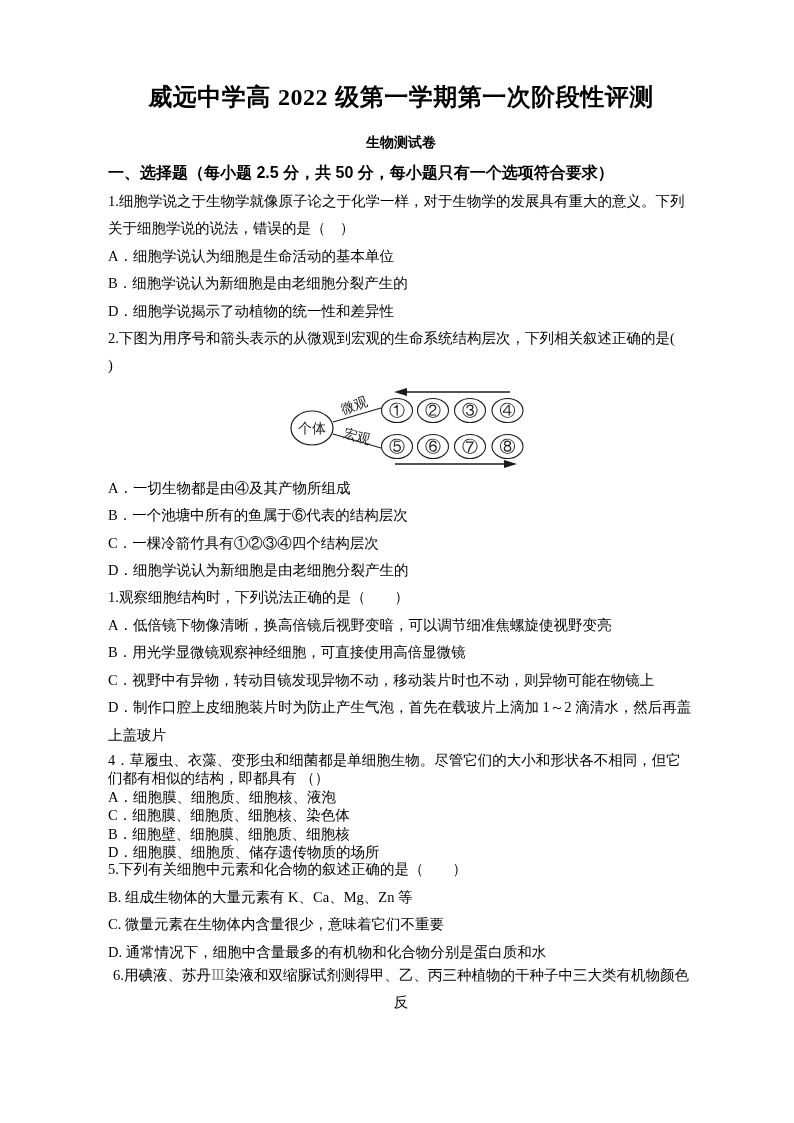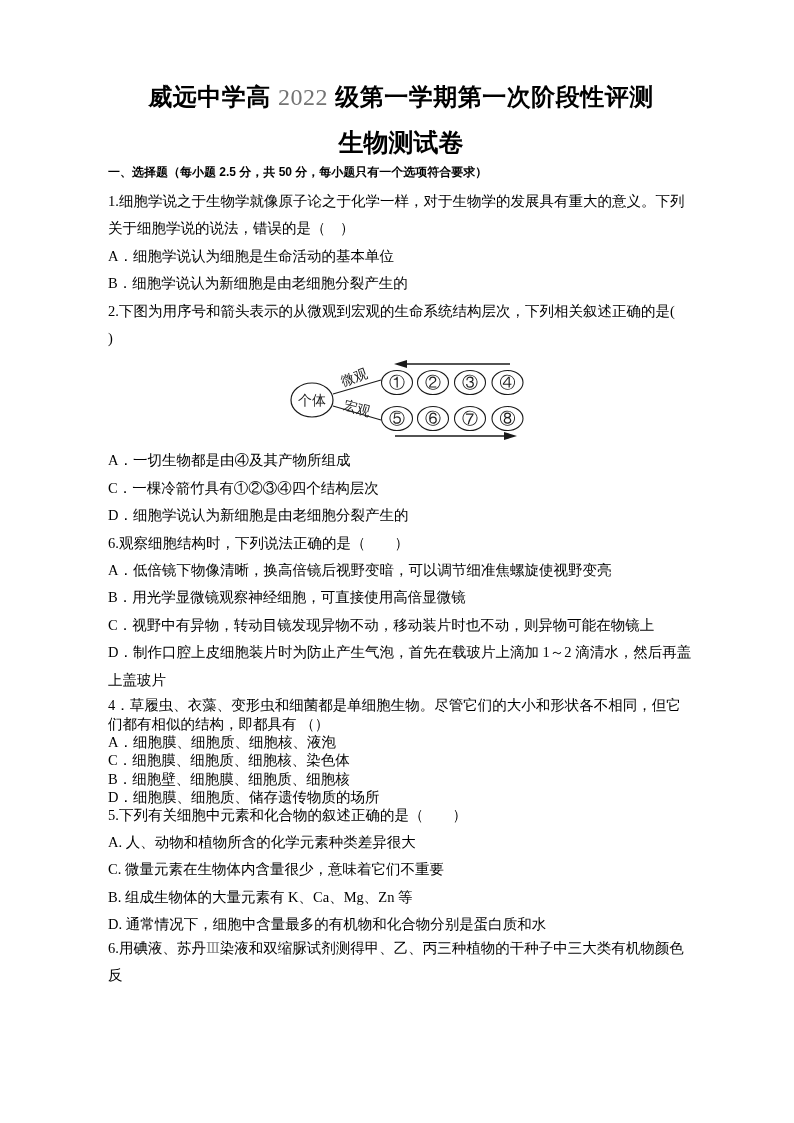--- a/index.html
+++ b/index.html
@@ -18,63 +18,64 @@
     text-align:center;
     font-family:"Liberation Sans","DejaVu Sans",sans-serif;
     font-weight:bold;
     font-size:24px;
     line-height:30px;
     letter-spacing:.5px;
     white-space:nowrap;
   }
   .title-year{
     font-family:"Liberation Serif","DejaVu Serif",serif;
-    font-weight:400;
-    color:#737373;
+    font-weight:700;
+    color:#000000;
   }
   .doc-subtitle{
     margin:18px 0 0 0;
     text-align:center;
     font-family:"Liberation Sans","DejaVu Sans",sans-serif;
     font-weight:bold;
-    font-size:25px;
+    font-size:14px;
     line-height:24px;
   }
   .section-heading{
     margin-top:8px;
     font-family:"Liberation Sans","DejaVu Sans",sans-serif;
     font-weight:bold;
-    font-size:12px;
+    font-size:16px;
     line-height:21px;
   }
   .q{ font-size:14.5px; line-height:27.4px; word-break:break-all; overflow-wrap:break-word; }
   .q p{ margin:0; padding:0; }
   .q1{ margin-top:5px; }
   .q4{ line-height:18.4px; margin-top:2px; }
   .q5{ margin-top:-5px; }
-  .q6{ margin-top:-4px; }
+  .q6{ margin-top:-4px;text-align:center; }
   .gray-numeral{ color:#8a8a8a; }
   .diagram-wrap{ height:86px; margin:6px 0 3px 0; }
   svg text{ font-family:"Liberation Serif","DejaVu Serif",serif; fill:#1a1a1a; }
 </style>
 </head>
 <body>
 
 <div class="page">
 
   <h1 class="doc-title"><span>威远中学高 </span><span class="title-year">2022</span><span> 级第一学期第一次阶段性评测</span></h1>
 
   <h2 class="doc-subtitle">生物测试卷</h2>
 
   <div class="section-heading">一、选择题（每小题 2.5 分，共 50 分，每小题只有一个选项符合要求）</div>
 
   <div class="q q1">
     <p>1.细胞学说之于生物学就像原子论之于化学一样，对于生物学的发展具有重大的意义。下列关于细胞学说的说法，错误的是（　）</p>
     <p>A．细胞学说认为细胞是生命活动的基本单位</p>
     <p>B．细胞学说认为新细胞是由老细胞分裂产生的</p>
+    <p>D．细胞学说揭示了动植物的统一性和差异性</p>
   </div>
 
   <div class="q">
     <p>2.下图为用序号和箭头表示的从微观到宏观的生命系统结构层次，下列相关叙述正确的是(　　)</p>
 
     <div class="diagram-wrap">
       <svg width="585" height="86" viewBox="0 0 585 86">
 
         <g>
           <line x1="298" y1="6" x2="402" y2="6" stroke="#1a1a1a" stroke-width="1.4"></line>
@@ -109,45 +110,45 @@
         <ellipse cx="362" cy="60.5" rx="15.5" ry="12" fill="none" stroke="#1a1a1a" stroke-width="1.1"></ellipse>
         <ellipse cx="399.5" cy="60.5" rx="15.5" ry="12" fill="none" stroke="#1a1a1a" stroke-width="1.1"></ellipse>
         <text x="289" y="66" text-anchor="middle" font-size="16">⑤</text>
         <text x="325" y="66" text-anchor="middle" font-size="16">⑥</text>
         <text x="362" y="66" text-anchor="middle" font-size="16">⑦</text>
         <text x="399.5" y="66" text-anchor="middle" font-size="16">⑧</text>
       </svg>
     </div>
 
     <p>A．一切生物都是由④及其产物所组成</p>
+    <p>B．一个池塘中所有的鱼属于⑥代表的结构层次</p>
     <p>C．一棵冷箭竹具有①②③④四个结构层次</p>
     <p>D．细胞学说认为新细胞是由老细胞分裂产生的</p>
   </div>
 
   <div class="q">
-    <p>6.观察细胞结构时，下列说法正确的是（　　）</p>
+    <p>1.观察细胞结构时，下列说法正确的是（　　）</p>
     <p>A．低倍镜下物像清晰，换高倍镜后视野变暗，可以调节细准焦螺旋使视野变亮</p>
     <p>B．用光学显微镜观察神经细胞，可直接使用高倍显微镜</p>
     <p>C．视野中有异物，转动目镜发现异物不动，移动装片时也不动，则异物可能在物镜上</p>
     <p>D．制作口腔上皮细胞装片时为防止产生气泡，首先在载玻片上滴加 1～2 滴清水，然后再盖上盖玻片</p>
   </div>
 
   <div class="q q4">
     <p>4．草履虫、衣藻、变形虫和细菌都是单细胞生物。尽管它们的大小和形状各不相同，但它们都有相似的结构，即都具有 （）</p>
     <p>A．细胞膜、细胞质、细胞核、液泡</p>
     <p>C．细胞膜、细胞质、细胞核、染色体</p>
     <p>B．细胞壁、细胞膜、细胞质、细胞核</p>
     <p>D．细胞膜、细胞质、储存遗传物质的场所</p>
   </div>
 
   <div class="q q5">
     <p>5.下列有关细胞中元素和化合物的叙述正确的是（　　）</p>
-    <p>A.  人、动物和植物所含的化学元素种类差异很大</p>
+    <p>B.  组成生物体的大量元素有 K、Ca、Mg、Zn 等</p>
     <p>C.   微量元素在生物体内含量很少，意味着它们不重要</p>
-    <p>B.  组成生物体的大量元素有 K、Ca、Mg、Zn 等</p>
     <p>D.  通常情况下，细胞中含量最多的有机物和化合物分别是蛋白质和水</p>
   </div>
 
   <div class="q q6">
     <p><span>6.用碘液、苏丹</span><span class="gray-numeral">Ⅲ</span><span>染液和双缩脲试剂测得甲、乙、丙三种植物的干种子中三大类有机物颜色反</span></p>
   </div>
 
 </div>
 
 </body></html>

